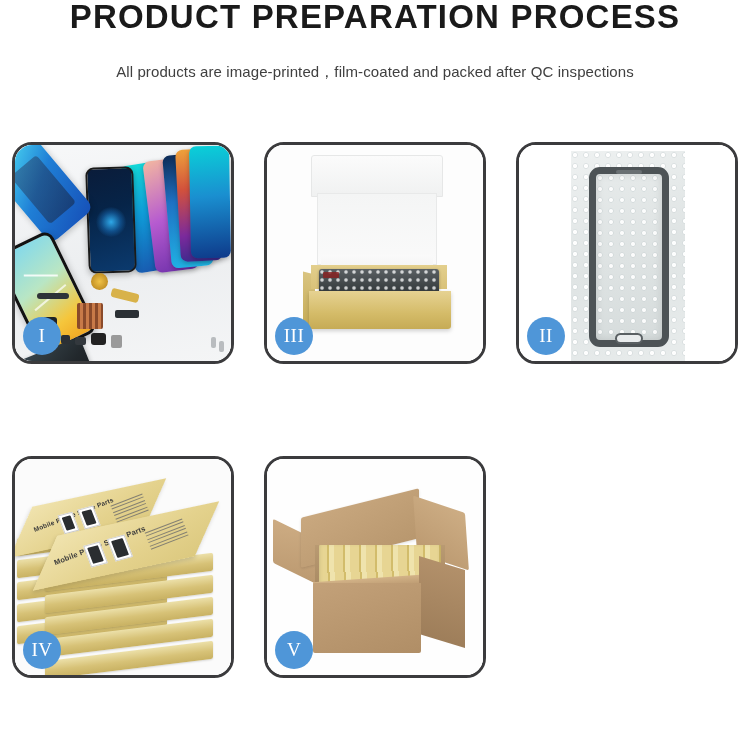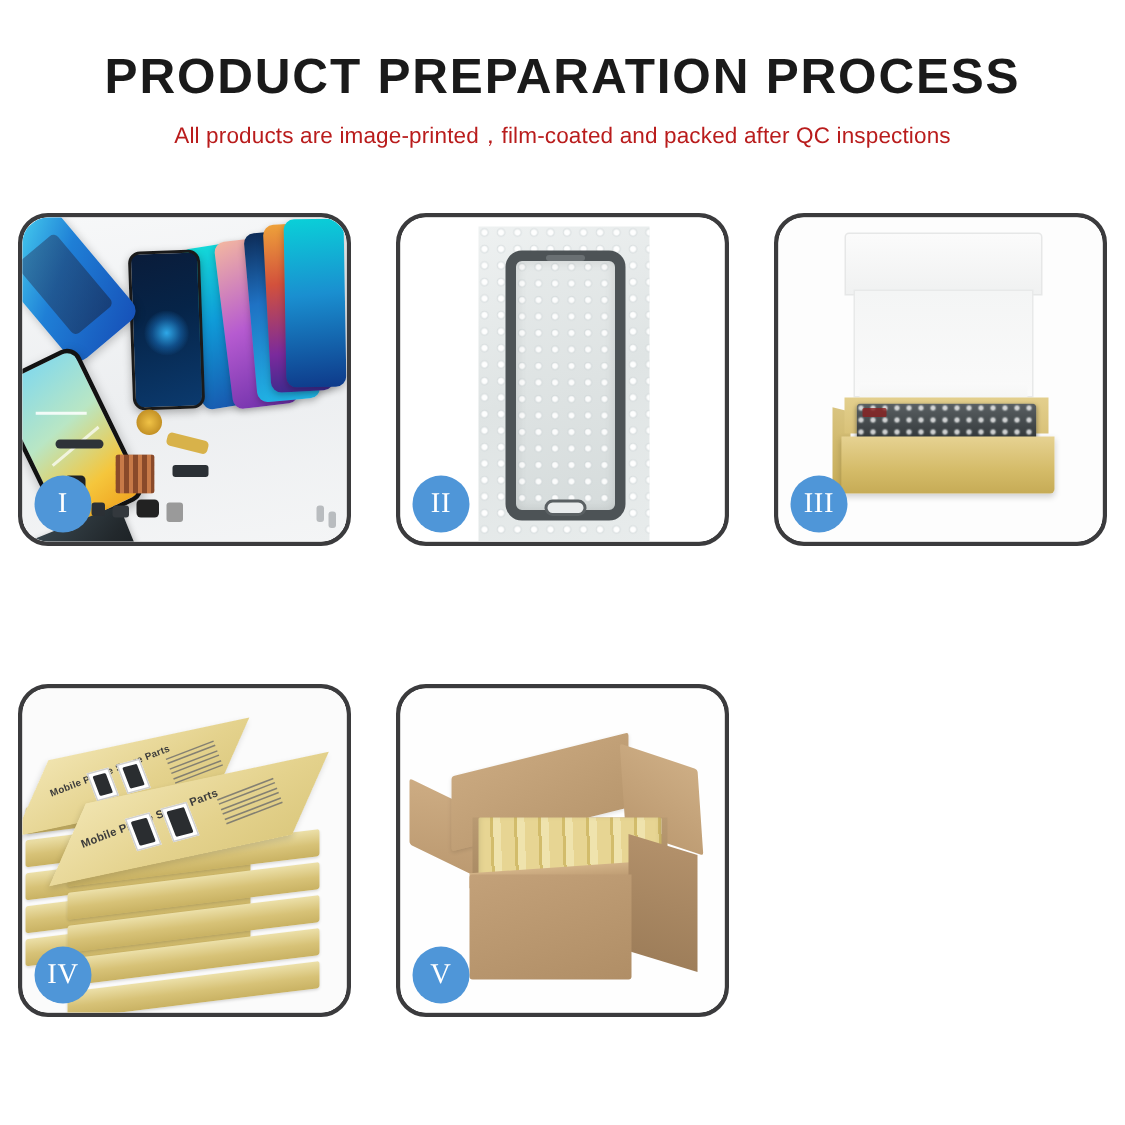--- a/index.html
+++ b/index.html
@@ -5,36 +5,36 @@
   * { box-sizing: border-box; margin: 0; padding: 0; }
   html, body {
     width: 750px; height: 750px;
     background: #ffffff;
     font-family: "Liberation Sans", sans-serif;
     overflow: hidden;
   }
   .page { position: relative; width: 750px; height: 750px; background: #fff; }
 
   
-  .header { text-align: center; padding-top: 34px; }
+  .header { text-align: center; }
   .title {
     font-family: "Liberation Sans", sans-serif;
     font-size: 33px;
     font-weight: 700;
     letter-spacing: 1.2px;
     color: #1a1a1a;
     line-height: 1.05;
     white-space: nowrap;
   }
   .subtitle {
-    margin-top: 12px;
+    margin-top: 28px;
     font-family: "Liberation Sans", sans-serif;
     font-size: 15px;
     font-weight: 400;
-    color: #b91c1c;
+    color: #404040;
     letter-spacing: 0.1px;
     white-space: nowrap;
   }
 
   
   .grid {
     position: absolute;
     left: 12px; top: 142px;
     width: 726px;
     display: grid;
@@ -285,43 +285,43 @@
         <div class="prt prt-cnn"></div>
         <div class="prt prt-scrw1"></div>
         <div class="prt prt-scrw2"></div>
 
       </div>
       <div class="badge">I</div>
     </div>
 
     <div class="panel">
       <div class="panel-clip">
-        <div class="p2-bg"></div>
-        <div class="p2-wrap">
-          <div class="p2-screen">
-            <div class="p2-ear"></div>
-            <div class="p2-home"></div>
-          </div>
-        </div>
-      </div>
-      <div class="badge">II</div>
-    </div>
-
-    <div class="panel">
-      <div class="panel-clip">
         <div class="p3-bg"></div>
         <div class="p3-lidback"></div>
         <div class="p3-lidinner"></div>
         <div class="p3-foam"></div>
         <div class="p3-boxleft"></div>
         <div class="p3-boxback"></div>
         <div class="p3-screen"></div>
         <div class="p3-boxfront"></div>
       </div>
       <div class="badge">III</div>
+    </div>
+
+    <div class="panel">
+      <div class="panel-clip">
+        <div class="p2-bg"></div>
+        <div class="p2-wrap">
+          <div class="p2-screen">
+            <div class="p2-ear"></div>
+            <div class="p2-home"></div>
+          </div>
+        </div>
+      </div>
+      <div class="badge">II</div>
     </div>
 
     <div class="panel">
       <div class="panel-clip">
         <div class="p4-bg"></div>
 
         <div class="stk skew" style="left:2px; top:70px;"></div>
         <div class="stk skew" style="left:2px; top:92px;"></div>
         <div class="stk skew" style="left:2px; top:114px;"></div>
         <div class="stk skew" style="left:2px; top:136px;"></div>

